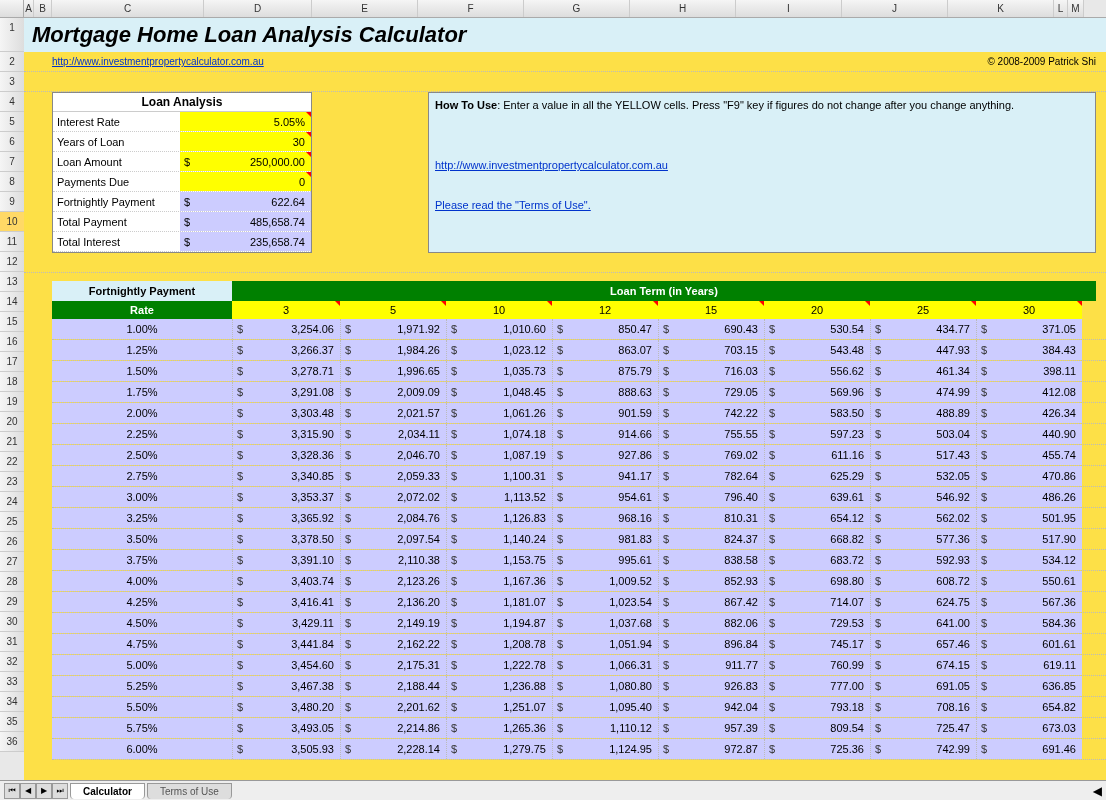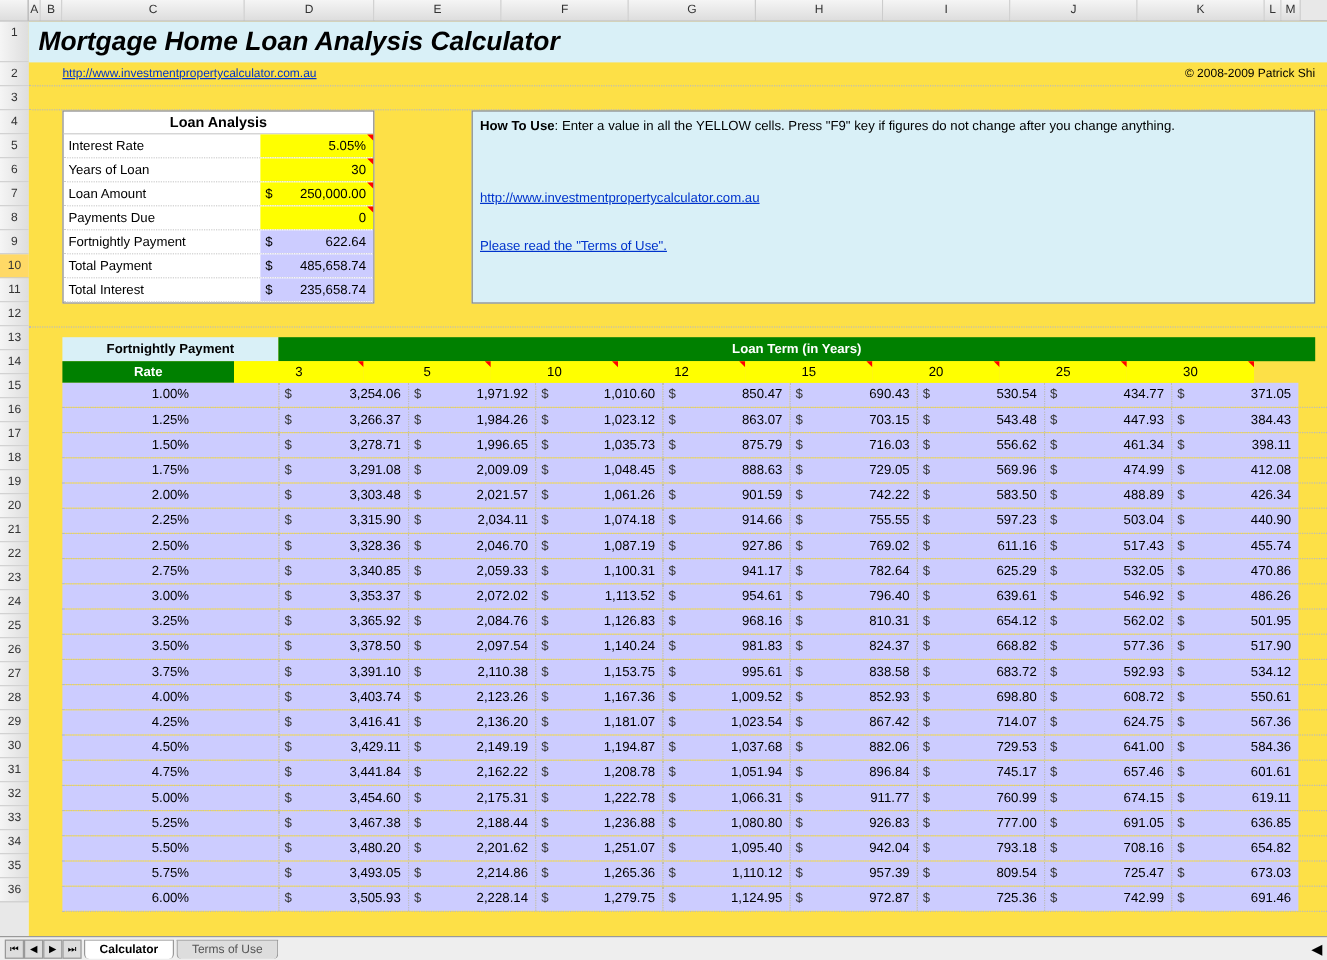--- a/index.html
+++ b/index.html
@@ -16,35 +16,35 @@
 .title-row { height: 32px; background: #d9f0f7; padding-left: 8px; display: flex; align-items: center; }
 .title-row h1 { font-size: 22px; font-weight: bold; font-style: italic; color: #000; }
 .link-row { height: 20px; display: flex; justify-content: space-between; padding: 0 10px 0 28px; align-items: center; border-bottom: 1px dotted #bbb; }
 .link-row a { font-size: 10px; color: #0033cc; text-decoration: underline; }
 .link-row .copyright { font-size: 10px; color: #000; }
 .blank-row { height: 20px; border-bottom: 1px dotted #bbb; }
 .content { display: flex; padding: 0 10px 0 28px; }
 .loan-box { width: 260px; border: 1px solid #888; background: #fff; }
 .loan-header { text-align: center; font-weight: bold; font-size: 12px; height: 19px; line-height: 19px; border-bottom: 1px solid #ccc; }
 .loan-row { display: flex; height: 20px; border-bottom: 1px dotted #ccc; }
-.loan-label { width: 164px; padding-left: 4px; line-height: 20px; font-size: 11px; }
+.loan-label { width: 127px; padding-left: 4px; line-height: 20px; font-size: 11px; }
 .loan-val { flex: 1; text-align: right; padding-right: 6px; line-height: 20px; font-size: 11px; position: relative; }
 .loan-val.yellow { background: #ffff00; }
 .loan-val.purple { background: #ccccff; }
 .loan-val .cur { float: left; padding-left: 4px; }
 .red-tri { position: absolute; top: 0; right: 0; width: 0; height: 0; border-left: 5px solid transparent; border-top: 5px solid red; }
-.howto { flex: 1; margin-left: 81px; font-size: 11px; line-height: 20px; color: #000; border-left: 1px solid #888; border-top: 1px solid #888; border-right: 1px solid #888; border-bottom: 1px solid #888; padding: 2px 6px; background: #d9f0f7; }
+.howto { flex: 1; margin-left: 116px; font-size: 11px; line-height: 20px; color: #000; border-left: 1px solid #888; border-top: 1px solid #888; border-right: 1px solid #888; border-bottom: 1px solid #888; padding: 2px 6px; background: #d9f0f7; }
 .howto a { color: #0033cc; text-decoration: underline; }
 .howto p { min-height: 20px; }
 .grid-wrap { margin: 8px 0 0 28px; }
 .grid-header1 { display: flex; height: 20px; }
 .fp-lbl { width: 180px; text-align: center; font-weight: bold; font-size: 11px; line-height: 20px; background: #d9f0f7; }
 .lt-lbl { flex: 1; background: #008000; color: #fff; text-align: center; font-weight: bold; line-height: 20px; font-size: 11px; margin-right: 10px; }
 .grid-header2 { display: flex; height: 18px; }
-.rate-lbl { width: 143px; background: #008000; color: #fff; text-align: center; font-weight: bold; line-height: 18px; font-size: 11px; }
+.rate-lbl { width: 180px; background: #008000; color: #fff; text-align: center; font-weight: bold; line-height: 18px; font-size: 11px; }
 .term-col { background: #ffff00; text-align: center; line-height: 18px; font-size: 11px; position: relative; }
 .grid-rows { }
 .grid-row { display: flex; height: 21px; border-bottom: 1px dotted #bbb; }
 .rate-cell { width: 180px; text-align: center; line-height: 20px; font-size: 11px; background: #ccccff; }
 .val-cell { background: #ccccff; line-height: 20px; font-size: 11px; display: flex; justify-content: space-between; padding: 0 6px 0 4px; border-left: 1px dotted #bbb; }
 .val-cell .d { color: #333; }
 .col-A { width: 10px; } .col-B { width: 18px; } .col-C { width: 152px; } .col-D { width: 108px; }
 .col-E, .col-F, .col-G, .col-H, .col-I, .col-J, .col-K { width: 106px; }
 .col-L { width: 14px; } .col-M { width: 16px; }
 .term-w { width: 106px; }

